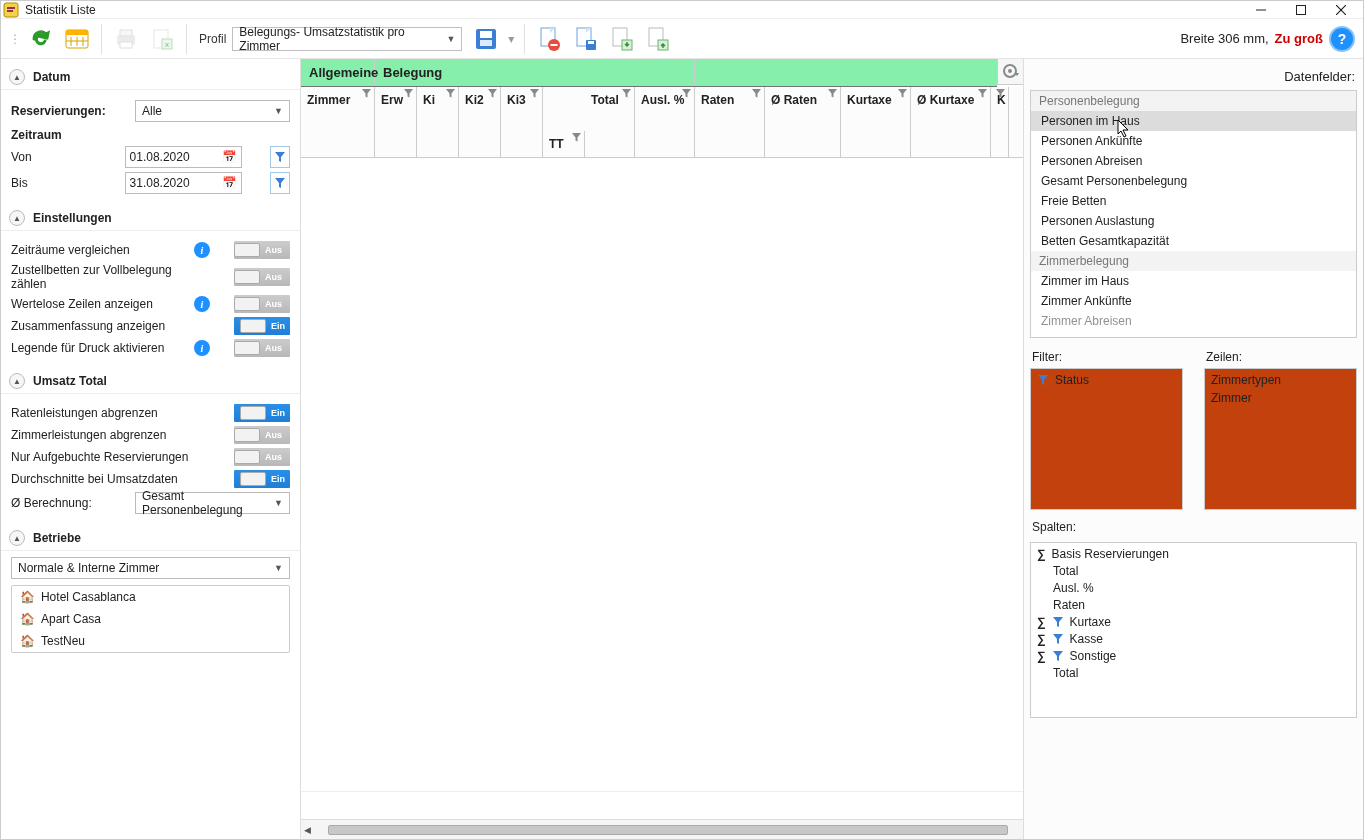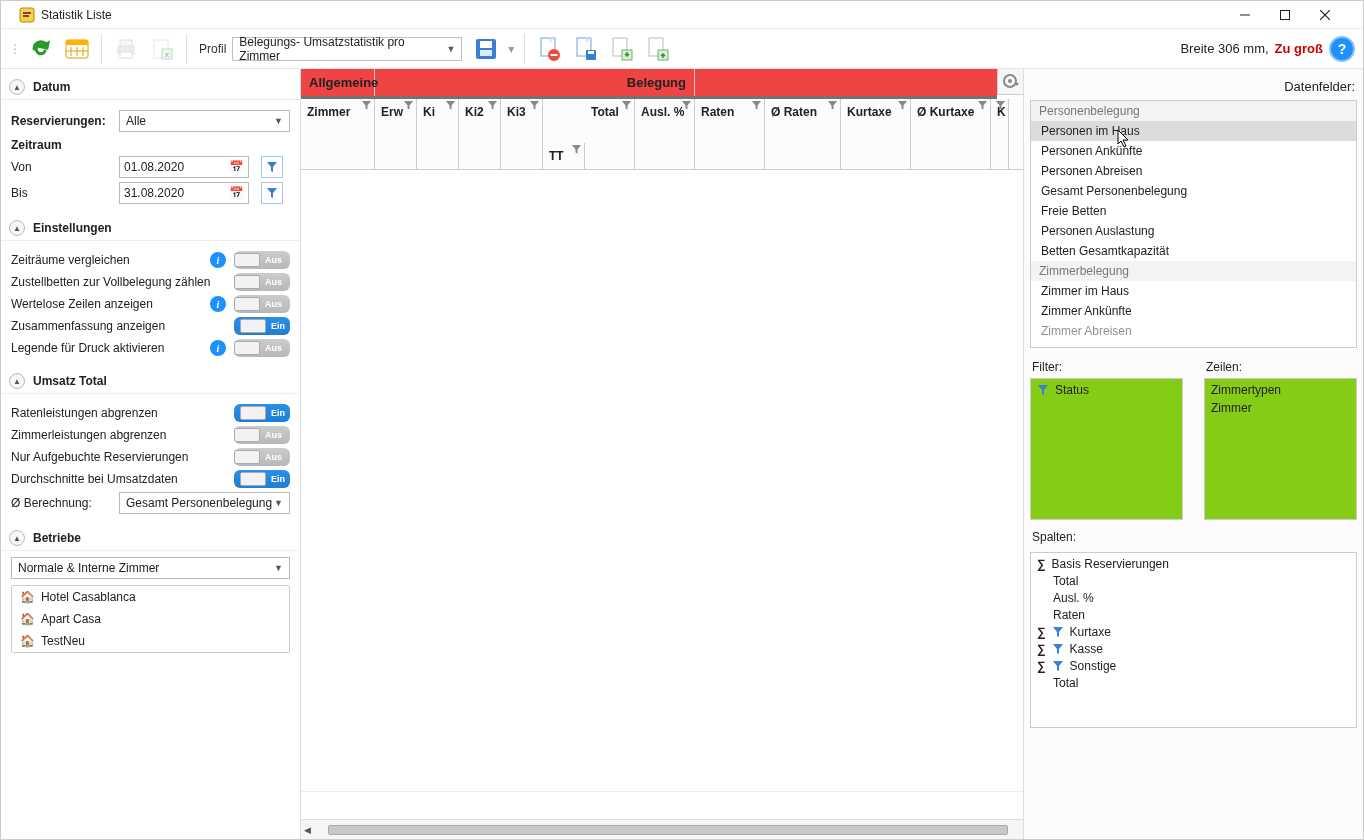--- a/index.html
+++ b/index.html
@@ -1,71 +1,71 @@
 <!DOCTYPE html>
 <html><head>
 <meta charset="utf-8">
 <style>
   * { box-sizing: border-box; }
   html, body { margin: 0; padding: 0; font-family: "Segoe UI", Tahoma, sans-serif; font-size: 12px; color: #222; background: #fff; }
   .window { width: 1364px; height: 840px; display: flex; flex-direction: column; border: 1px solid #ccc; background:#fff; }
-  .titlebar { height: 28px; display: flex; align-items: center; padding: 0 18px; border-bottom: 1px solid #eee; }
+  .titlebar { height: 18px; display: flex; align-items: center; padding: 0 2px; border-bottom: 1px solid #eee; }
   .titlebar .app-icon { width: 16px; height: 16px; margin-right: 6px; }
   .titlebar .title { flex: 0 0 auto; font-size: 12px; }
   .titlebar .spacer { flex: 1; }
   .winbtn { width: 40px; height: 26px; display:flex; align-items:center; justify-content:center; }
   .toolbar { height: 40px; display:flex; align-items:center; padding: 0 8px; gap: 4px; border-bottom: 1px solid #e5e5e5; }
   .tbtn { width: 32px; height: 32px; display:flex; align-items:center; justify-content:center; border-radius:3px; }
   .vsep { width:1px; height:30px; background:#e0e0e0; margin:0 4px;}
   .profile-wrap { display:flex; align-items:center; gap:6px; margin: 0 4px; }
   .profile-label { font-size:12px; color:#333; }
   .profile-select { width: 230px; height: 24px; border:1px solid #bfbfbf; background:#fff; display:flex; align-items:center; padding:0 6px; justify-content:space-between; }
   .right-status { margin-left:auto; display:flex; align-items:center; gap:6px; font-size:13px; }
   .right-status .warn { color:#c00; font-weight:bold; }
   .help-btn { width:26px; height:26px; border-radius:50%; background:#1e90ff; color:#fff; display:flex; align-items:center; justify-content:center; font-weight:bold; font-size:14px; border:2px solid #89c2f2;}
   .body { flex:1; display:flex; min-height:0; }
   .left-panel { width: 300px; border-right:1px solid #ddd; overflow-y:auto; padding-bottom:10px;}
   .section-head { display:flex; align-items:center; gap:8px; padding:6px 8px 4px 8px; font-weight:600; border-bottom:1px solid #eee; margin-top:4px;}
   .collapse-btn { width:16px; height:16px; border:1px solid #bbb; border-radius:50%; background:#f6f6f6; display:flex; align-items:center; justify-content:center; font-size:8px; color:#555;}
   .pad { padding: 6px 10px 2px 10px; }
-  .row { display:flex; align-items:center; margin: 4px 0; gap:8px; }
+  .row { display:flex; align-items:center; margin: 4px 0; gap:24px; }
   .label { width: 100px; }
   .label-wide { width: 200px; flex:1; }
   .select { flex:1; height:22px; border:1px solid #bbb; background:#fff; display:flex; align-items:center; justify-content:space-between; padding:0 6px; }
   .subhead { font-weight:600; margin:6px 0 2px 0;}
   .date-input { width: 130px; height:22px; border:1px solid #bbb; display:flex; align-items:center; padding:0 4px; justify-content:space-between; background:#fff;}
   .iconbtn { width:22px; height:22px; border:1px solid #9fc8eb; background:#fff; display:flex; align-items:center; justify-content:center; margin-left:4px;}
-  .toggle { width:56px; height:18px; border-radius:6px; background:linear-gradient(#ccc,#b8b8b8); position:relative; display:flex; align-items:center; font-size:9px; color:#fff;}
+  .toggle { width:56px; height:18px; border-radius:1px; background:linear-gradient(#ccc,#b8b8b8); position:relative; display:flex; align-items:center; font-size:9px; color:#fff;}
   .toggle.on { background:linear-gradient(#2b8fe6,#1f7ed6); justify-content:flex-end; }
   .toggle .knob { width:26px; height:14px; background:#f2f2f2; border:1px solid #aaa; border-radius:2px; }
   .toggle .txt { padding:0 5px; font-weight:600; }
   .toggle.off .txt { order:2; }
   .toggle.off .knob { order:1; }
   .toggle.off { justify-content:flex-start; }
   .info-icon { width:16px; height:16px; border-radius:50%; background:#1e90ff; color:#fff; display:inline-flex; align-items:center; justify-content:center; font-size:10px; font-weight:bold; font-style:italic; font-family:Georgia, serif;}
   .company-list { border:1px solid #ccc; margin:4px 10px; border-radius:2px;}
   .company-item { padding:4px 8px; display:flex; align-items:center; gap:6px;}
   .main { flex:1; display:flex; flex-direction:column; min-width:0; }
-  .grid-header-groups { display:flex; border-bottom:3px solid #737373; background:#ef4444;text-align:right; }
+  .grid-header-groups { display:flex; border-bottom:1px solid #737373; background:#86efac; }
   .grp { padding:6px 8px; font-weight:600; border-right:1px solid #ccc; font-size:13px;}
   .grid-cols { display:flex; border-bottom:1px solid #ccc; background:#fcfcfc; }
   .col { position:relative; padding:6px 6px; border-right:1px solid #ccc; font-weight:600; font-size:12px; }
   .col .funnel { position:absolute; top:2px; right:3px; }
   .grid-body { flex:1; background:#fff; overflow:auto;}
   .hscroll { height:20px; border-top:1px solid #ddd; background:#f5f5f5; display:flex; align-items:center;}
   .scroll-thumb-h { height:10px; background:#c8c8c8; border:1px solid #aaa; margin-left:14px; width:680px; border-radius:2px;}
   .gear-corner { width:26px; height:26px; display:flex; align-items:center; justify-content:center; background:#f6f6f6; border-left:1px solid #ccc; border-bottom:1px solid #ccc;}
   .right-panel { width: 340px; border-left:1px solid #ddd; display:flex; flex-direction:column; padding:6px 6px 8px 6px; background:#fcfcfc; }
   .rp-title { font-size:13px; padding:4px 2px 6px 2px;text-align:right; }
   .list-box { flex:0 0 auto; border:1px solid #ccc; background:#fff; overflow-y:auto; height: 248px; }
   .list-section { padding:3px 8px; color:#777; background:#f3f3f3; font-size:12px;}
   .list-item { padding:3px 10px; font-size:12px; }
   .list-item.selected { background:#dcdcdc; }
   .two-col { display:flex; gap:21px; margin-top:8px;}
-  .small-box { flex:1; border:1px solid #ccc; background:#84cc16; height:142px; padding:4px 6px; font-size:12px;}
+  .small-box { flex:1; border:1px solid #ccc; background:#c2410c; height:142px; padding:4px 6px; font-size:12px;}
   .col-title { font-size:12px; margin:4px 2px 4px 2px;}
   .spalten-box { border:1px solid #ccc; background:#fff; margin-top:4px; height:176px; padding:4px 6px; font-size:12px; display:flex; flex-direction:column; gap:3px;}
   .sp-item { display:flex; align-items:center; gap:6px;}
   .chev { font-size:9px; color:#555;}
   .yellow-block { width:150px; height:20px; background:#fff1b8;}
   .bottom-strip { height:28px; display:flex; align-items:center; gap:400px; padding-left:500px; border-top:1px solid #eee;}
   svg { display:block; }
   .cursor { position:absolute; pointer-events:none; }
 </style>
 </head>

